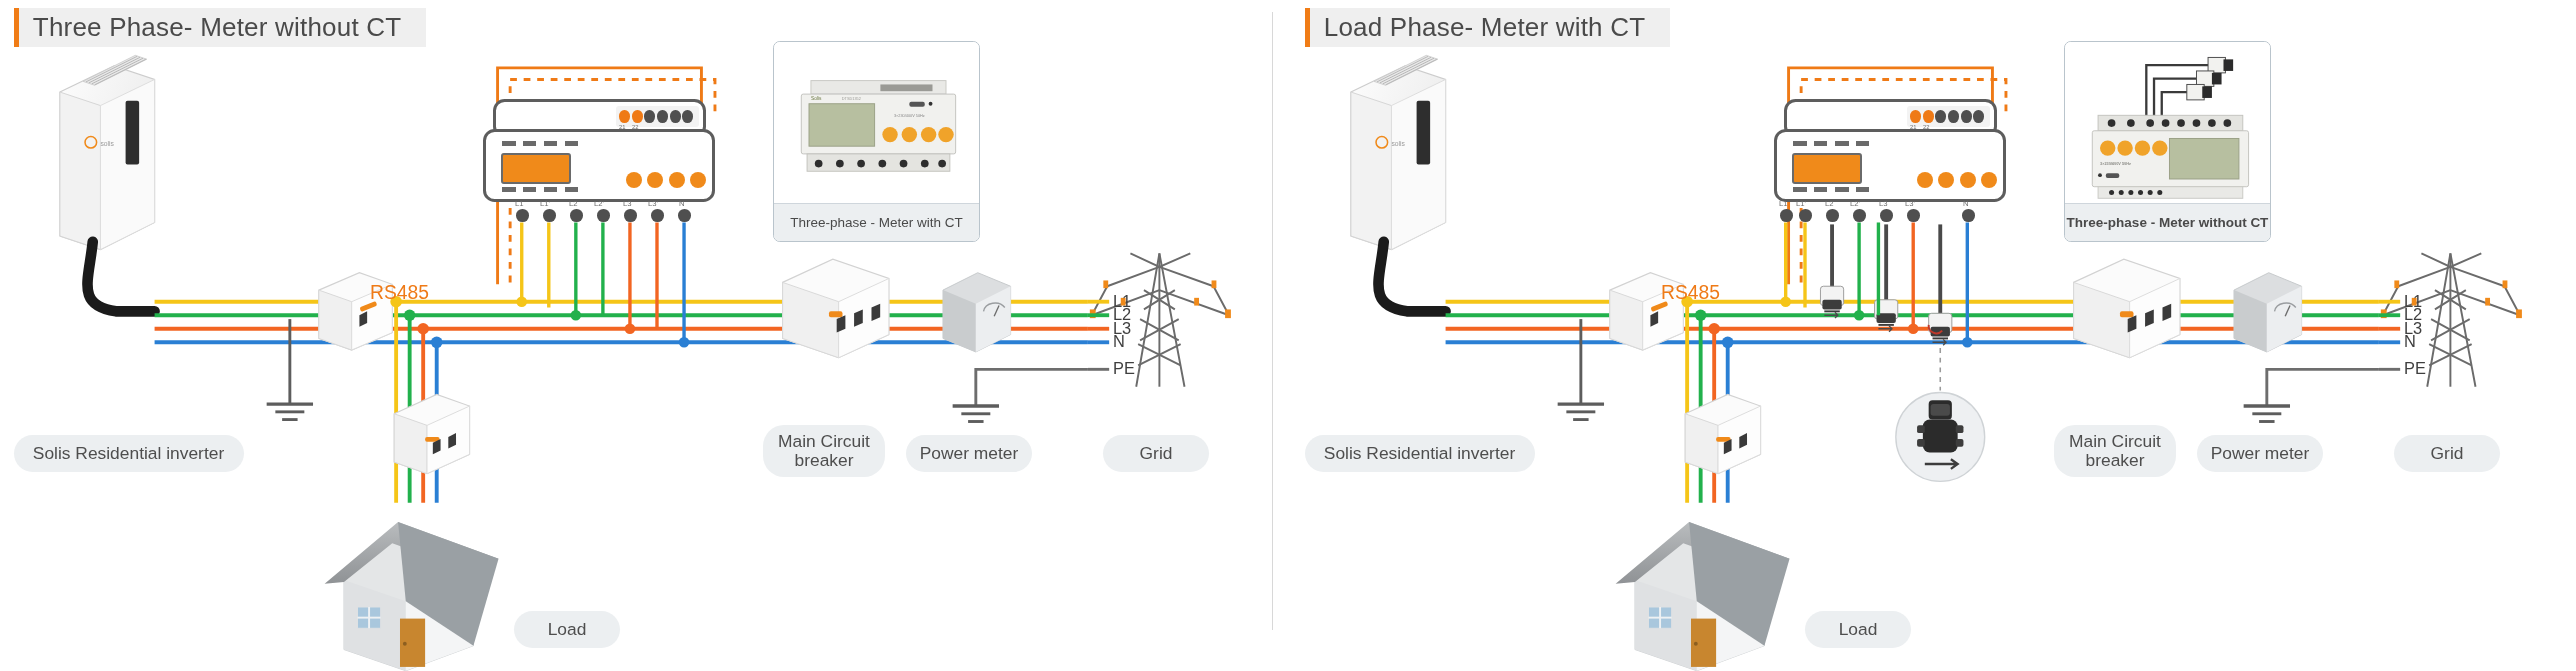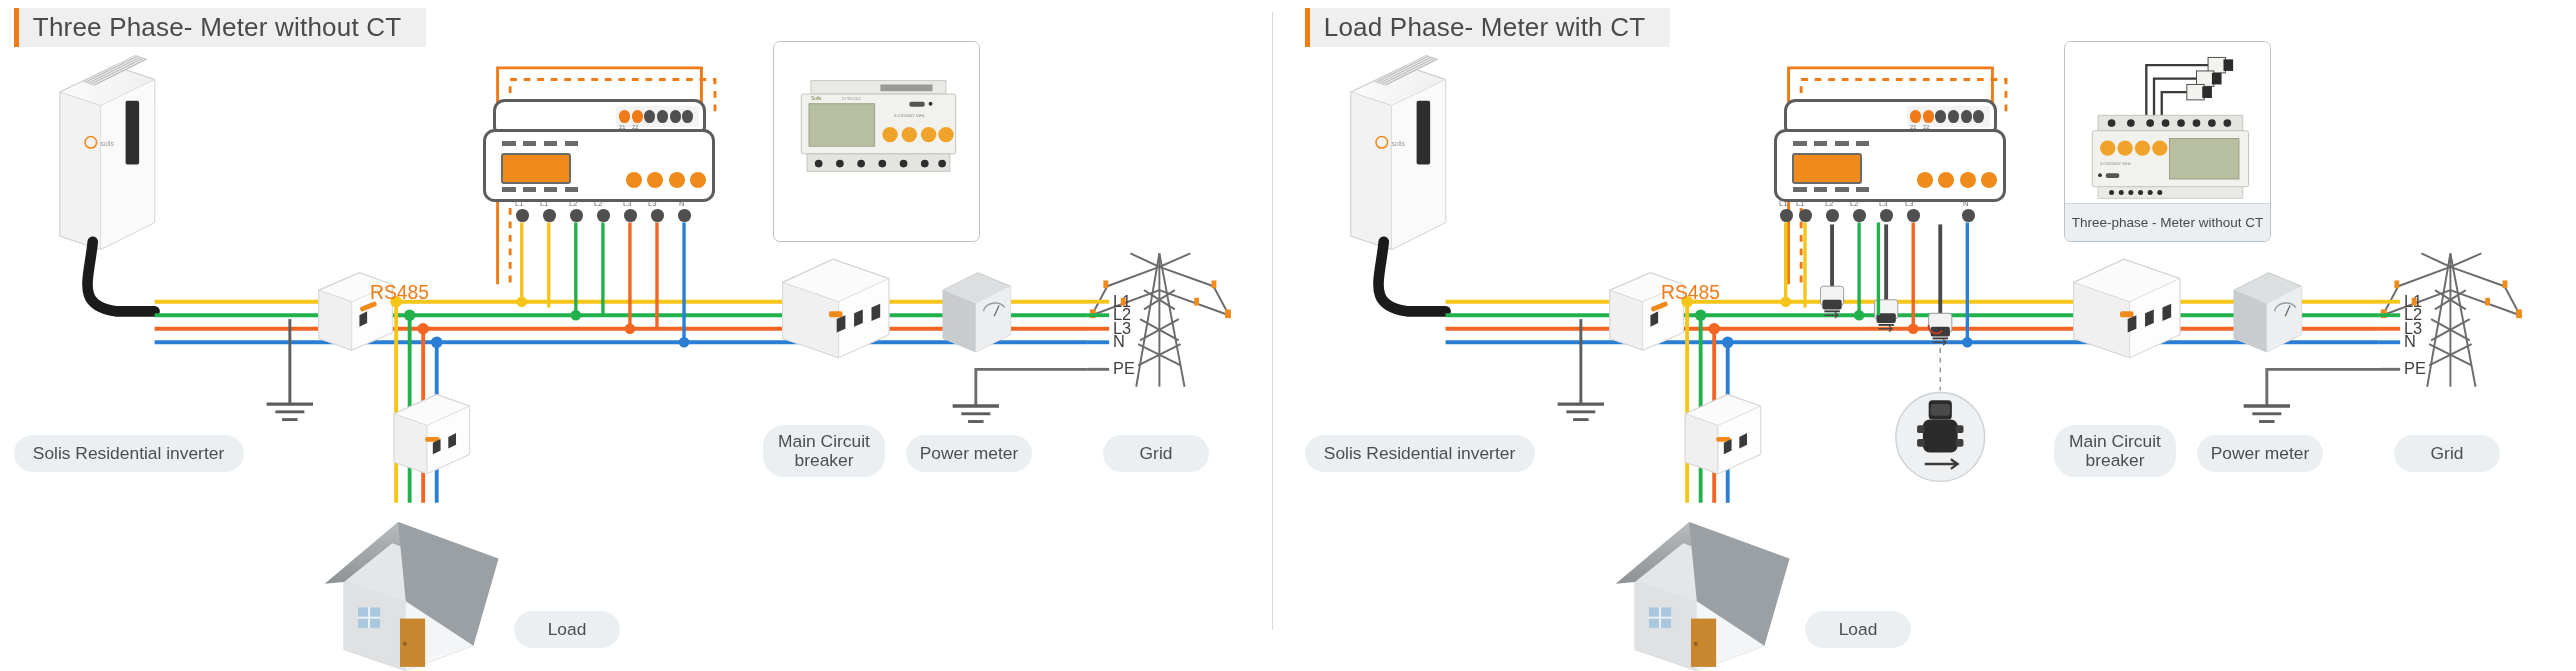--- a/index.html
+++ b/index.html
@@ -290,20 +290,21 @@
             <circle cx="112" cy="126" r="4"></circle>
               <circle cx="134" cy="126" r="4"></circle>
               <circle cx="156" cy="126" r="4"></circle>
             <circle cx="174" cy="126" r="4"></circle>
           </g>
           <g fill="#9a9a95">
             <rect x="110" y="44" width="54" height="7"></rect>
           </g>
         </svg>
       </div>
+      <div class="photo-cap">Three-phase - Meter with CT</div>
     </div>
 
     <div class="lbl-o" style="left:370px;top:282px;">RS485</div>
     <div class="lbl" style="left:1113px;top:292px;">L1</div>
     <div class="lbl" style="left:1113px;top:305px;">L2</div>
     <div class="lbl" style="left:1113px;top:319px;">L3</div>
     <div class="lbl" style="left:1113px;top:332px;">N</div>
     <div class="lbl" style="left:1113px;top:359px;">PE</div>
 
     <div class="pill" style="left:13.5px;top:435px;width:230px;height:37px;">Solis Residential inverter</div>
@@ -551,21 +552,21 @@
       <div class="botterm" style="left:671px;top:209px;"></div>
       <div class="botlab" style="left:488px;top:199px;">L1</div>
       <div class="botlab" style="left:505px;top:199px;">L1'</div>
       <div class="botlab" style="left:534px;top:199px;">L2</div>
       <div class="botlab" style="left:559px;top:199px;">L2'</div>
       <div class="botlab" style="left:588px;top:199px;">L3</div>
       <div class="botlab" style="left:614px;top:199px;">L3'</div>
       <div class="botlab" style="left:672px;top:199px;">N</div>
     </div>
 
-    <div class="photo-card" style="left:773px;top:41px;width:207px;height:201px;">
+    <div class="photo-card" style="left:773px;top:41px;width:207px;height:201px;font-weight:bold;">
       <div class="photo-im">
         <svg width="207" height="164" viewBox="0 0 214 170">
           <rect x="0" y="0" width="214" height="170" fill="#fff"></rect>
 
           <g fill="none" stroke="#3a3a3a" stroke-width="2.4">
             <path d="M84,78 L84,24 L150,24"></path>
             <path d="M92,78 L92,38 L138,38"></path>
             <path d="M100,78 L100,52 L128,52"></path>
           </g>
           <g>

